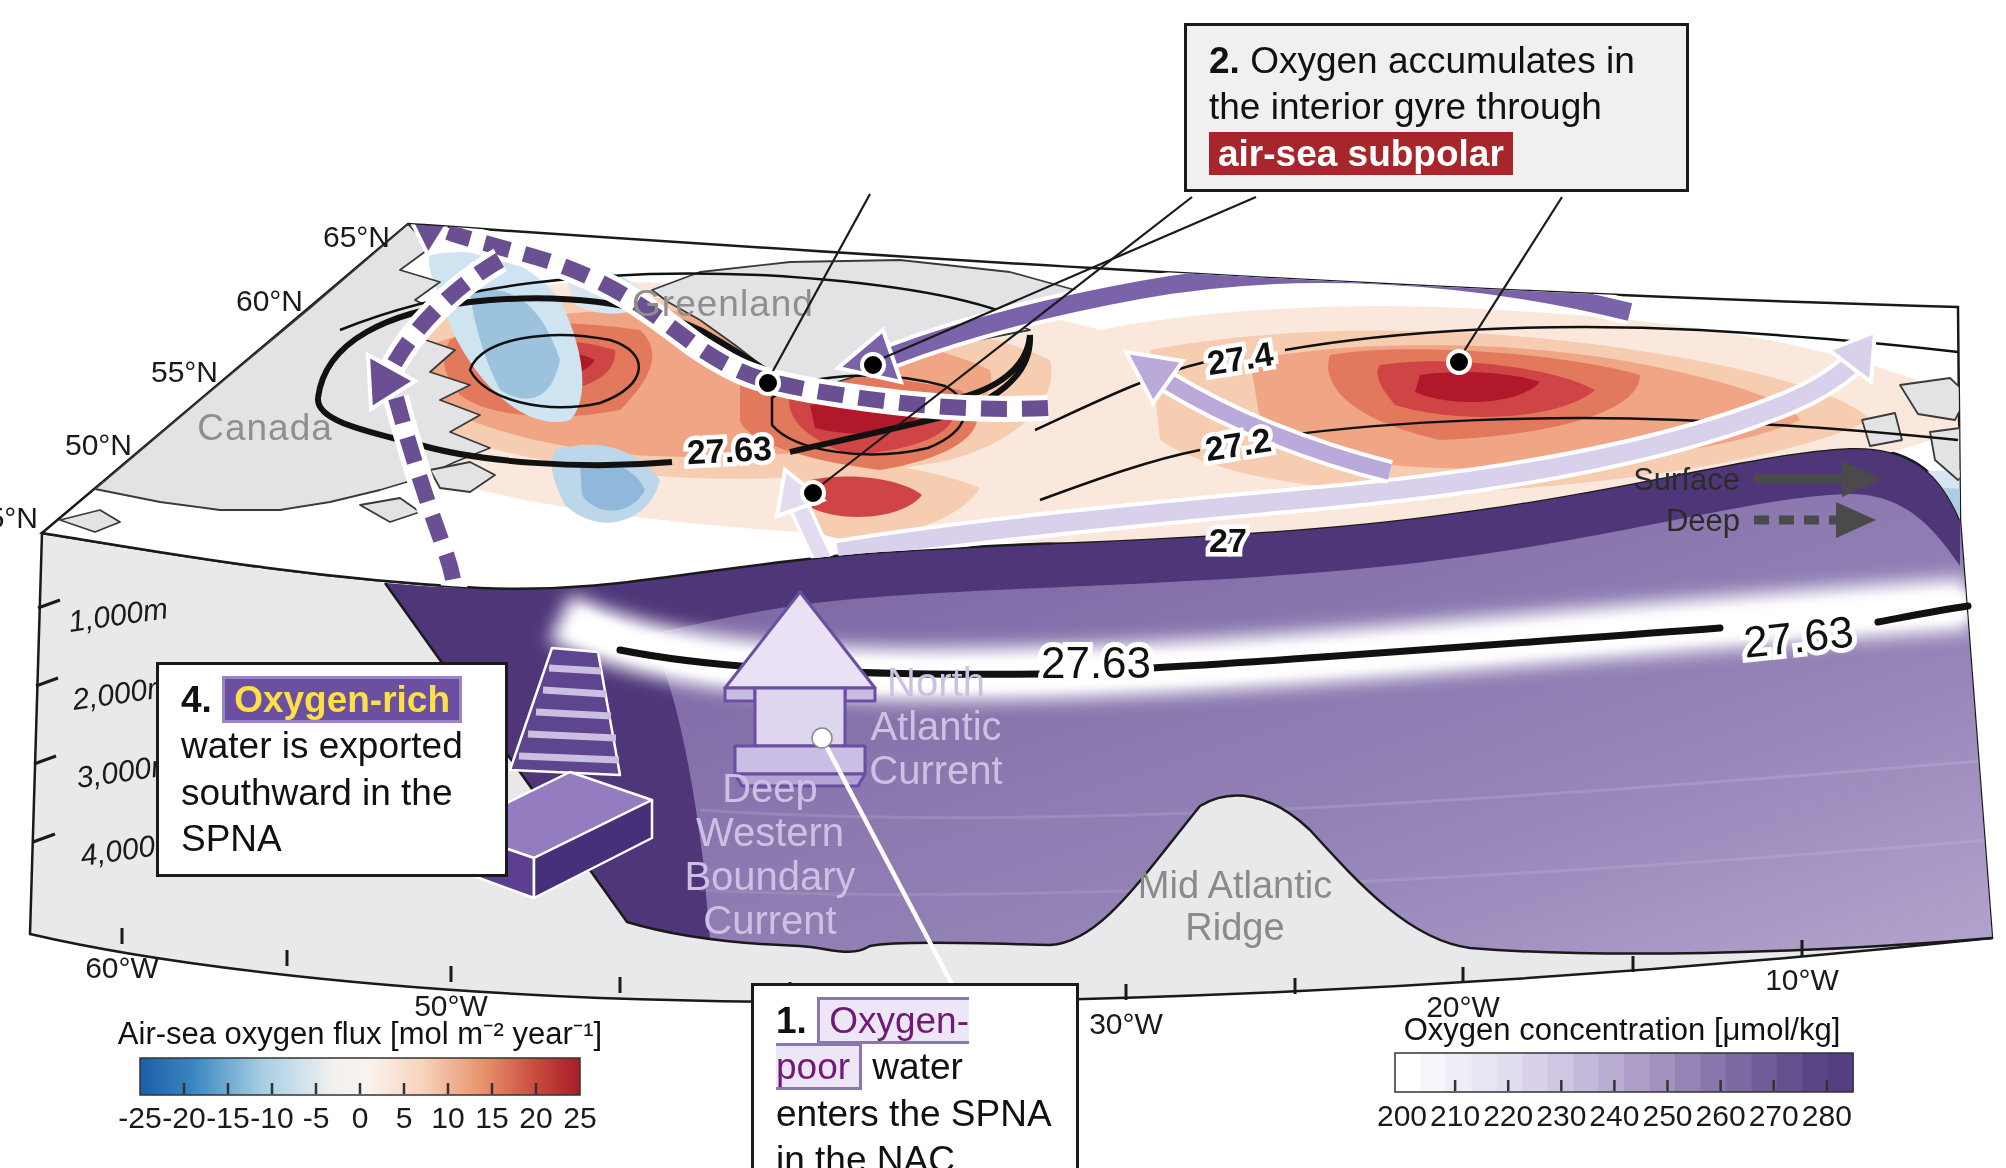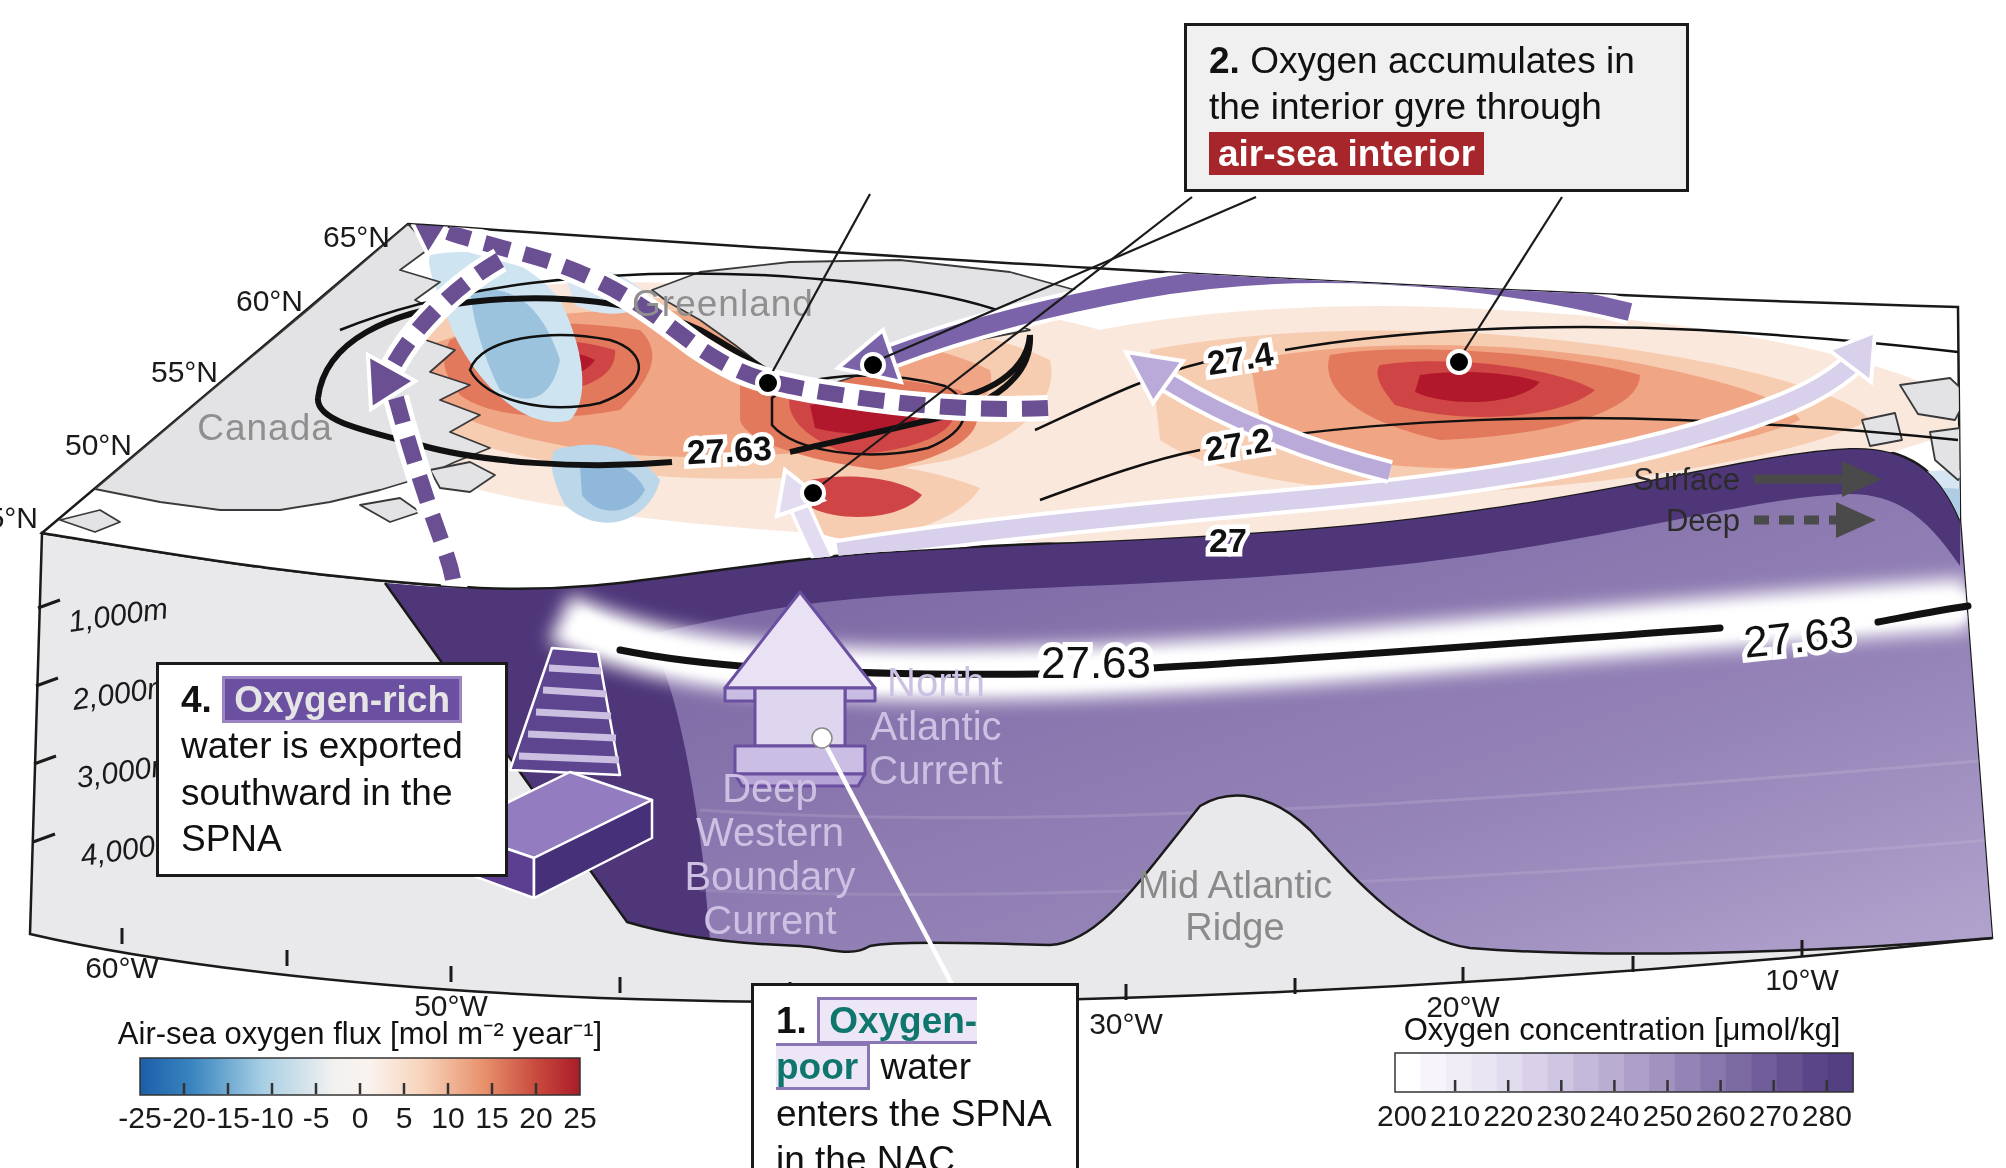--- a/index.html
+++ b/index.html
@@ -6,22 +6,22 @@
   #fig{position:relative;width:2006px;height:1168px;background:#fff;overflow:hidden;
        font-family:"Liberation Sans",sans-serif;}
   #art{position:absolute;left:0;top:0;}
   .abox{position:absolute;border:3px solid #1a1a1a;padding:12px 22px;
         font-size:37px;line-height:1.25;color:#111;white-space:pre-wrap;}
   .bg-gray{background:#f0f0f0;}
   .bg-white{background:#ffffff;}
   .num{font-weight:700;}
   .hl-dash{font-weight:700;border-bottom:7px dashed #6b4f93;padding-bottom:2px;}
   .hl-red{font-weight:700;color:#fff;background:#a6262b;padding:1px 9px;}
-  .hl-purple{font-weight:700;color:#e5e5e5;background:#6b4fa0;border:3px solid #9a84c4;padding:0 9px;}
-  .hl-lav{font-weight:700;color:#0f766e;background:#ece6f6;border:3px solid #8a76b5;padding:0 9px;}
+  .hl-purple{font-weight:700;color:#fde047;background:#6b4fa0;border:3px solid #9a84c4;padding:0 9px;}
+  .hl-lav{font-weight:400;color:#701a75;background:#ece6f6;border:3px solid #8a76b5;padding:0 9px;}
   text{font-family:"Liberation Sans",sans-serif;}
   .ticklab{font-size:30px;fill:#1a1a1a;}
   .placelab{font-size:37px;fill:#8f8f8f;letter-spacing:1px;}
   .contlab{font-size:34px;fill:#111;paint-order:stroke;stroke:#ffffff;stroke-width:9px;font-weight:600;}
   .seclab{font-size:40px;fill:#cdc1e3;}
   .ridgelab{font-size:38px;fill:#8a8a8a;}
   .isolab{font-size:44px;fill:#111;paint-order:stroke;stroke:#fff;stroke-width:10px;}
   .leglab{font-size:31px;fill:#2b2b2b;}
   .cbtitle{font-size:31px;fill:#111;}
 </style>
@@ -357,18 +357,18 @@
           <text x="1614.4" y="1126" text-anchor="middle" class="ticklab">240</text>
           <text x="1667.5" y="1126" text-anchor="middle" class="ticklab">250</text>
           <text x="1720.6" y="1126" text-anchor="middle" class="ticklab">260</text>
           <text x="1773.7" y="1126" text-anchor="middle" class="ticklab">270</text>
           <text x="1826.8" y="1126" text-anchor="middle" class="ticklab">280</text>
         </g>
   </g>
 </svg>
 
 
-  <div class="abox bg-gray" style="left:1184px;top:23px;width:455px;"><span class="num">2.</span><span> Oxygen accumulates in the interior gyre through </span><span class="hl-red">air-sea interior</span><span></span></div>
+  <div class="abox bg-gray" style="left:1184px;top:23px;width:455px;"><span class="num">2.</span><span> Oxygen accumulates in the interior gyre through </span><span class="hl-red">air-sea subpolar</span><span></span></div>
 
   <div class="abox bg-white" style="left:156px;top:662px;width:302px;"><span class="num">4.</span><span> </span><span class="hl-purple">Oxygen-rich</span><span> water is exported southward in the SPNA</span></div>
 
   <div class="abox bg-white" style="left:751px;top:983px;width:278px;"><span class="num">1.</span><span> </span><span class="hl-lav">Oxygen-poor</span><span> water enters the SPNA in the NAC</span></div>
 </div>
 
 </body></html>

